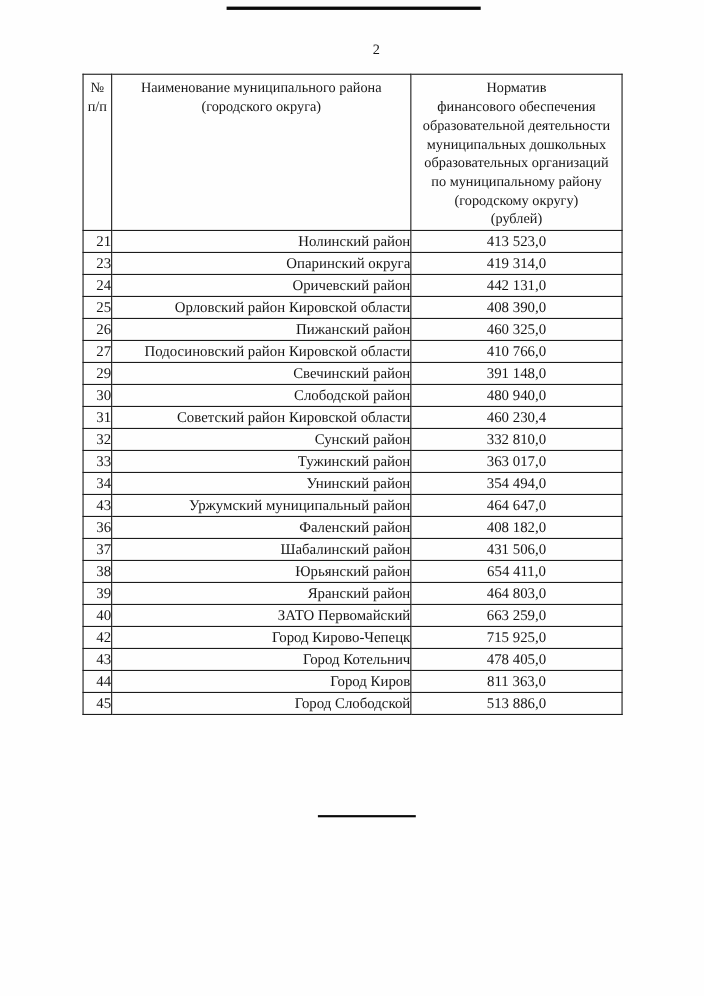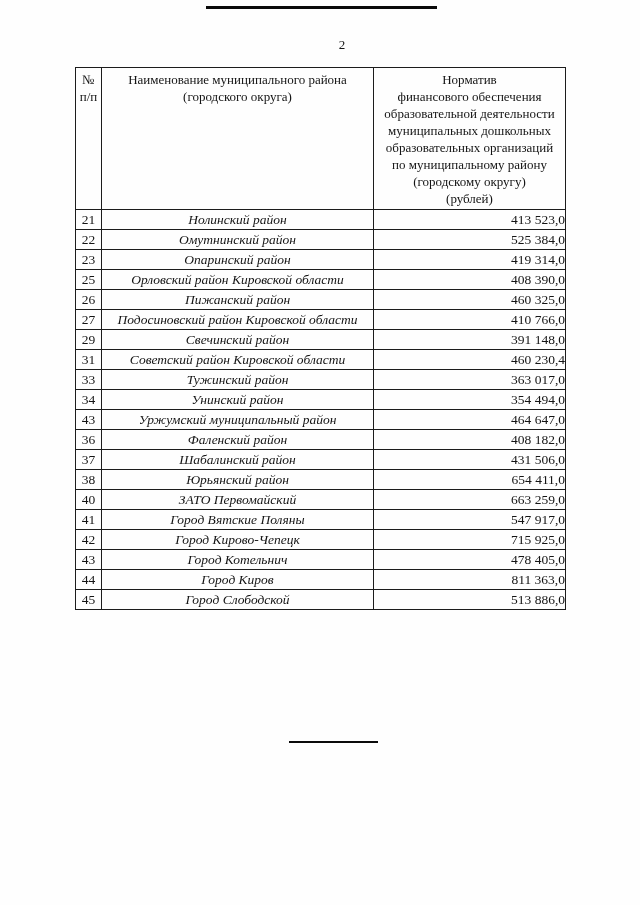--- a/index.html
+++ b/index.html
@@ -58,23 +58,23 @@
   th.col-num  { width: 26px; }
   th.col-name { width: 272px; }
   th.col-value { width: 192px; height: 140px; }
   .doc-table tbody td {
     height: 20px;
     line-height: 18px;
     padding: 0;
     font-size: 13.5px;
     white-space: nowrap;
   }
-  td.cell-num   { text-align: center; padding-right: 4px; font-family: Liberation Serif, serif; }
-  td.cell-name  { text-align: center; padding-left: 5px; font-style: italic; }
-  td.cell-value { text-align: right; }
+  td.cell-num   { text-align: right; padding-right: 4px; font-family: Liberation Serif, serif; }
+  td.cell-name  { text-align: right; padding-left: 5px; }
+  td.cell-value { text-align: center; }
   .end-line {
     position: absolute;
     left: 289px;
     top: 741px;
     width: 89px;
     height: 2px;
     background: #0a0a0a;
   }
 </style>
 </head>
@@ -104,28 +104,28 @@
       </tr>
     </thead>
     <tbody>
 
     <tr>
         <td class="cell-num">21</td>
         <td class="cell-name">Нолинский район</td>
         <td class="cell-value">413 523,0</td>
       </tr>
         <tr>
-        <td class="cell-num">22</td>
-        <td class="cell-name">Омутнинский район</td>
-        <td class="cell-value">525 384,0</td>
-      </tr>
-        <tr>
         <td class="cell-num">23</td>
-        <td class="cell-name">Опаринский район</td>
+        <td class="cell-name">Опаринский округа</td>
         <td class="cell-value">419 314,0</td>
+      </tr>
+        <tr>
+        <td class="cell-num">24</td>
+        <td class="cell-name">Оричевский район</td>
+        <td class="cell-value">442 131,0</td>
       </tr>
         <tr>
         <td class="cell-num">25</td>
         <td class="cell-name">Орловский район Кировской области</td>
         <td class="cell-value">408 390,0</td>
       </tr>
         <tr>
         <td class="cell-num">26</td>
         <td class="cell-name">Пижанский район</td>
         <td class="cell-value">460 325,0</td>
@@ -134,25 +134,35 @@
         <td class="cell-num">27</td>
         <td class="cell-name">Подосиновский район Кировской области</td>
         <td class="cell-value">410 766,0</td>
       </tr>
         <tr>
         <td class="cell-num">29</td>
         <td class="cell-name">Свечинский район</td>
         <td class="cell-value">391 148,0</td>
       </tr>
         <tr>
+        <td class="cell-num">30</td>
+        <td class="cell-name">Слободской район</td>
+        <td class="cell-value">480 940,0</td>
+      </tr>
+        <tr>
         <td class="cell-num">31</td>
         <td class="cell-name">Советский район Кировской области</td>
         <td class="cell-value">460 230,4</td>
       </tr>
         <tr>
+        <td class="cell-num">32</td>
+        <td class="cell-name">Сунский район</td>
+        <td class="cell-value">332 810,0</td>
+      </tr>
+        <tr>
         <td class="cell-num">33</td>
         <td class="cell-name">Тужинский район</td>
         <td class="cell-value">363 017,0</td>
       </tr>
         <tr>
         <td class="cell-num">34</td>
         <td class="cell-name">Унинский район</td>
         <td class="cell-value">354 494,0</td>
       </tr>
         <tr>
@@ -169,30 +179,30 @@
         <td class="cell-num">37</td>
         <td class="cell-name">Шабалинский район</td>
         <td class="cell-value">431 506,0</td>
       </tr>
         <tr>
         <td class="cell-num">38</td>
         <td class="cell-name">Юрьянский район</td>
         <td class="cell-value">654 411,0</td>
       </tr>
         <tr>
+        <td class="cell-num">39</td>
+        <td class="cell-name">Яранский район</td>
+        <td class="cell-value">464 803,0</td>
+      </tr>
+        <tr>
         <td class="cell-num">40</td>
         <td class="cell-name">ЗАТО Первомайский</td>
         <td class="cell-value">663 259,0</td>
       </tr>
         <tr>
-        <td class="cell-num">41</td>
-        <td class="cell-name">Город Вятские Поляны</td>
-        <td class="cell-value">547 917,0</td>
-      </tr>
-        <tr>
         <td class="cell-num">42</td>
         <td class="cell-name">Город Кирово-Чепецк</td>
         <td class="cell-value">715 925,0</td>
       </tr>
         <tr>
         <td class="cell-num">43</td>
         <td class="cell-name">Город Котельнич</td>
         <td class="cell-value">478 405,0</td>
       </tr>
         <tr>

